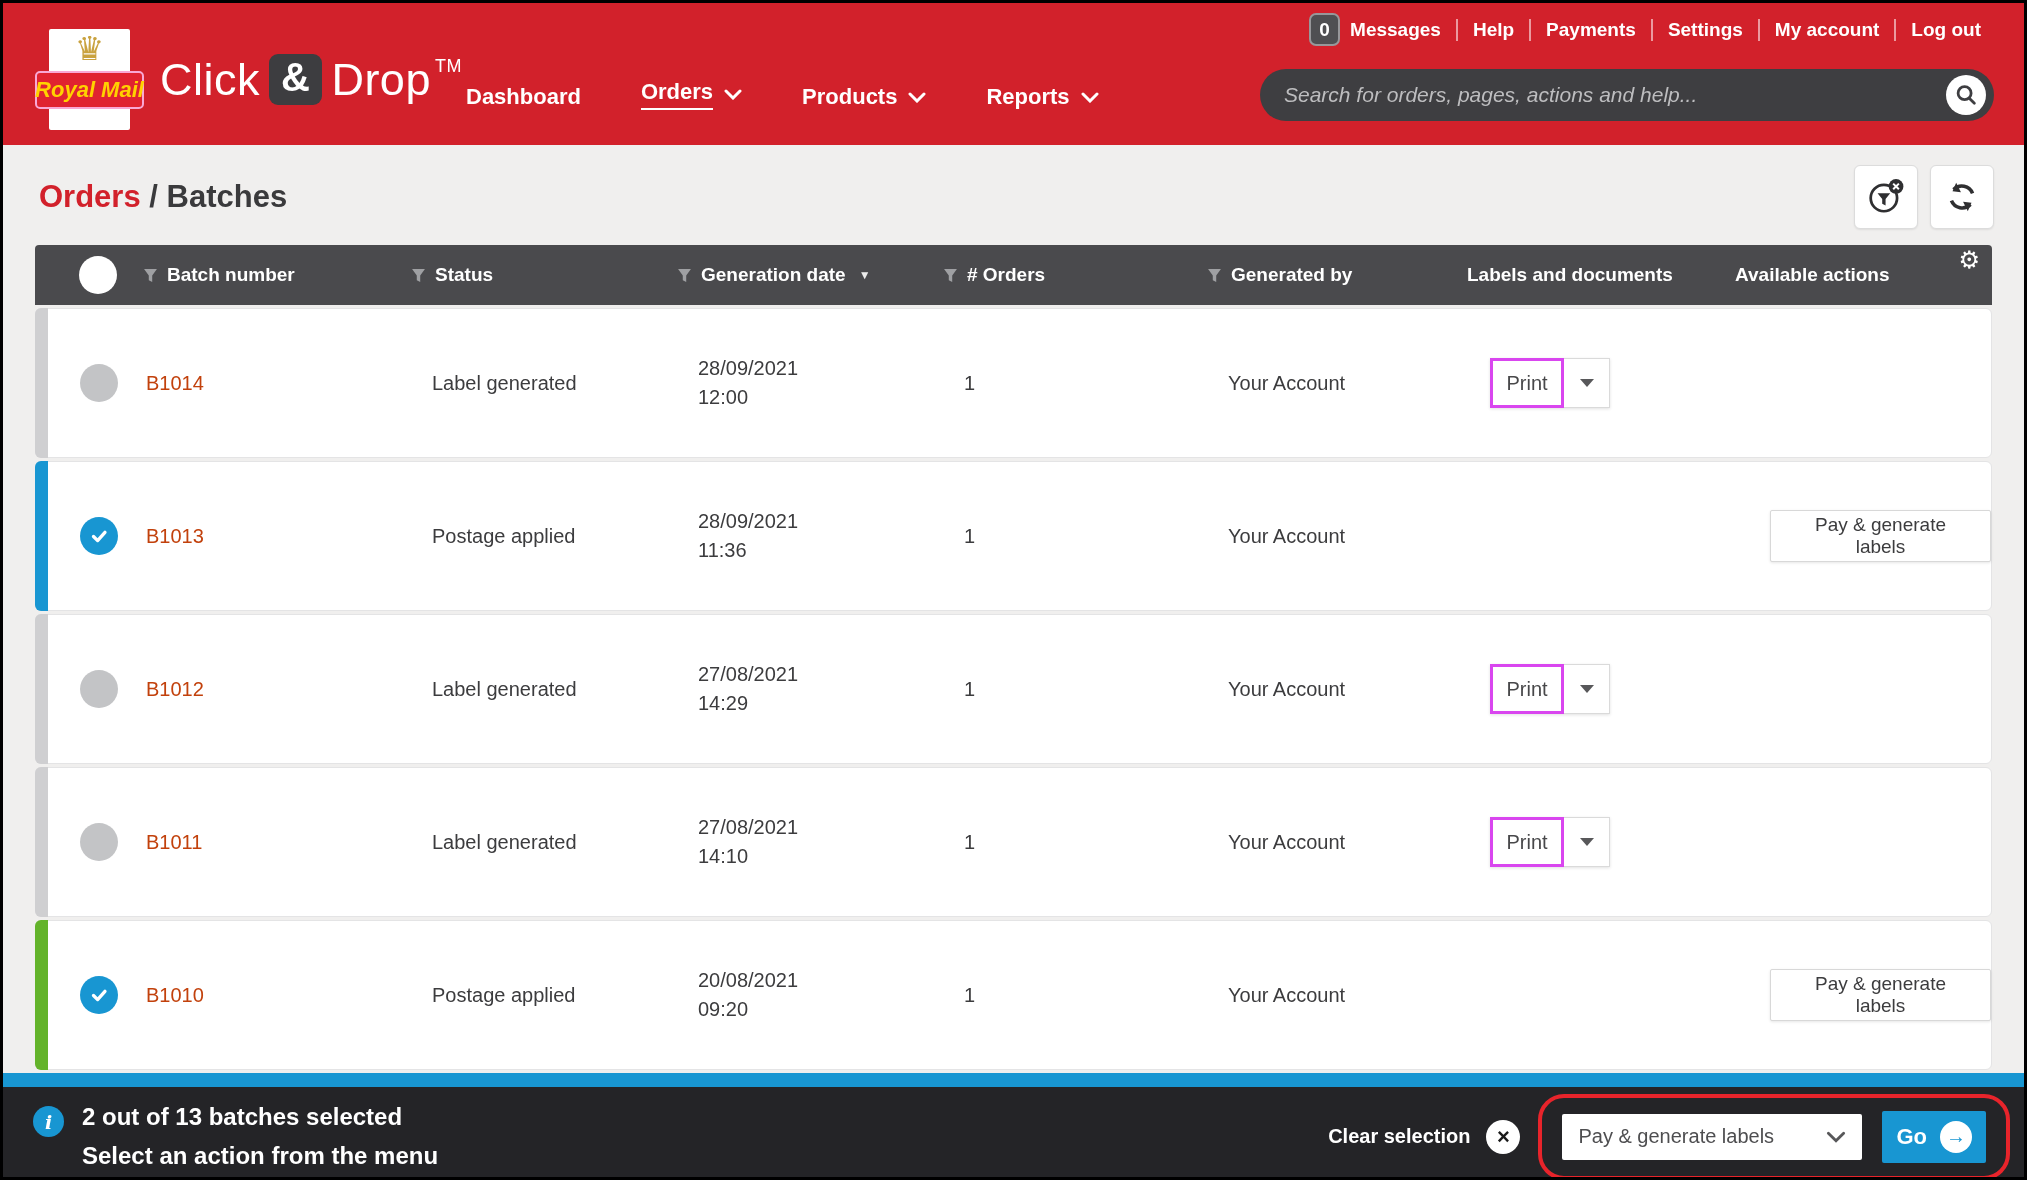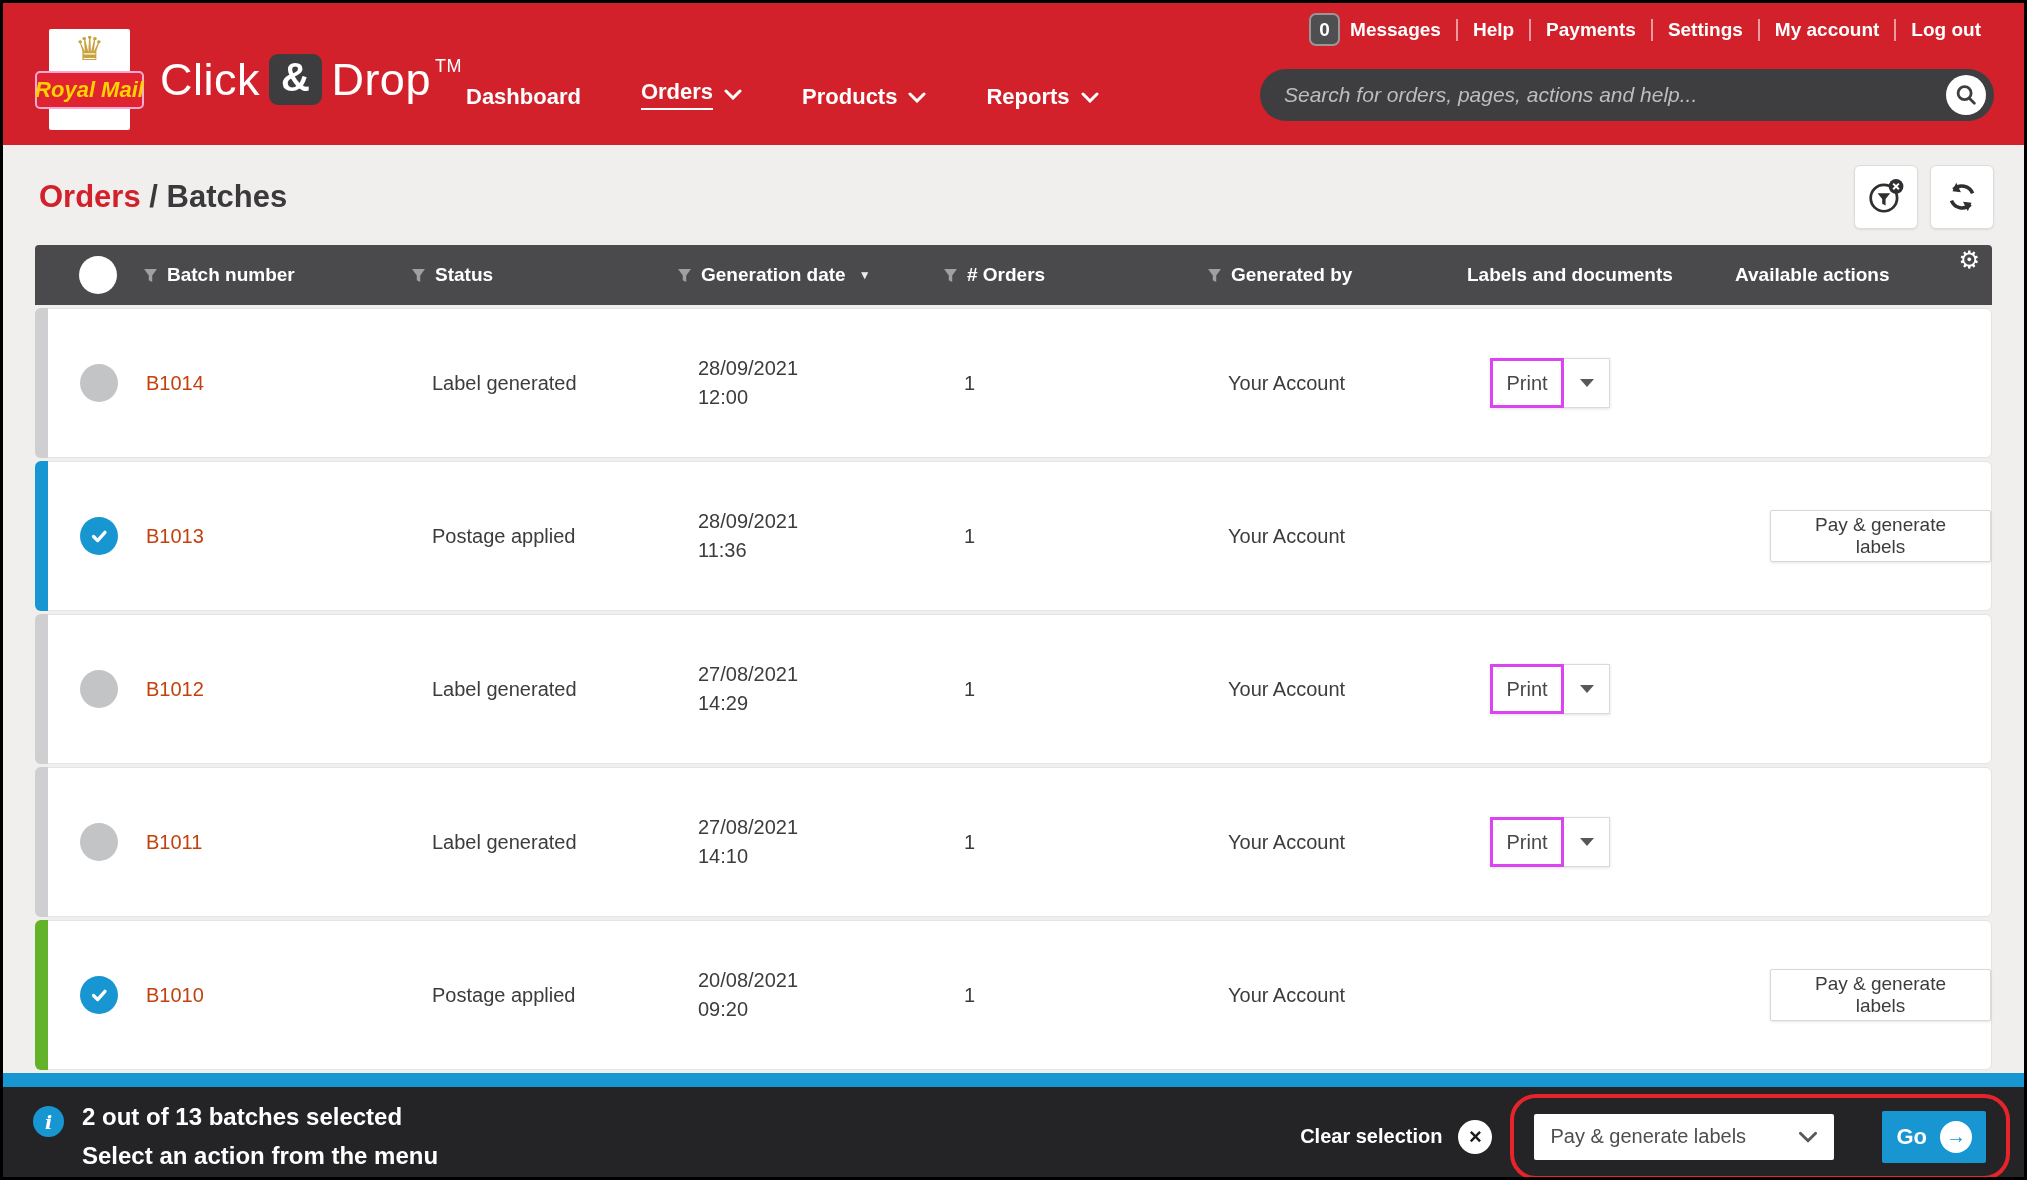--- a/index.html
+++ b/index.html
@@ -77,21 +77,21 @@
   .action-bar { height: 99px; background: #242427; display: flex; align-items: center; padding: 0 14px 0 30px; color: #fff; }
   .info-group { display: flex; align-items: flex-start; gap: 18px; }
   .info-icon { width: 31px; height: 31px; border-radius: 50%; background: #1896d2; display: flex; align-items: center; justify-content: center; font-family: "DejaVu Serif", serif; font-style: italic; font-weight: bold; font-size: 19px; margin-top: 3px; }
   .info-text div { font-size: 24px; font-weight: 600; }
   .info-text div + div { margin-top: 11px; }
   .bar-right { margin-left: auto; display: flex; align-items: center; }
   .clear-label { font-size: 20px; font-weight: bold; cursor: pointer; }
   .clear-x { width: 34px; height: 34px; border-radius: 50%; background: #fff; color: #1a1a1a; display: flex; align-items: center; justify-content: center; font-size: 22px; font-weight: bold; margin: 0 18px 0 16px; cursor: pointer; }
   .annotated { border: 4px solid #e8242b; border-radius: 26px; padding: 13px 20px; display: flex; align-items: center; gap: 20px; }
   .action-select { width: 300px; height: 46px; background: #fff; color: #4e4e50; font-size: 20px; display: flex; align-items: center; justify-content: space-between; padding: 0 16px; border-radius: 2px; cursor: pointer; }
-  .go-btn { height: 52px; min-width: 102px; background: #1896d2; border: none; border-radius: 2px; color: #fff; font-size: 22px; font-weight: bold; font-family: inherit; display: flex; align-items: center; justify-content: center; gap: 13px; padding: 0 14px; cursor: pointer; margin-left: 28px; }
+  .go-btn { height: 52px; min-width: 102px; background: #1896d2; border: none; border-radius: 2px; color: #fff; font-size: 22px; font-weight: bold; font-family: inherit; display: flex; align-items: center; justify-content: center; gap: 13px; padding: 0 14px; cursor: pointer; }
   .go-arrow { width: 32px; height: 32px; border-radius: 50%; background: #fff; color: #1896d2; display: flex; align-items: center; justify-content: center; font-size: 20px; font-weight: bold; }
 </style>
 </head>
 <body>
 
 <header class="app-header">
 
   <div class="utility">
     <span class="util-badge">0</span>
     <span class="util-item first">Messages</span>

